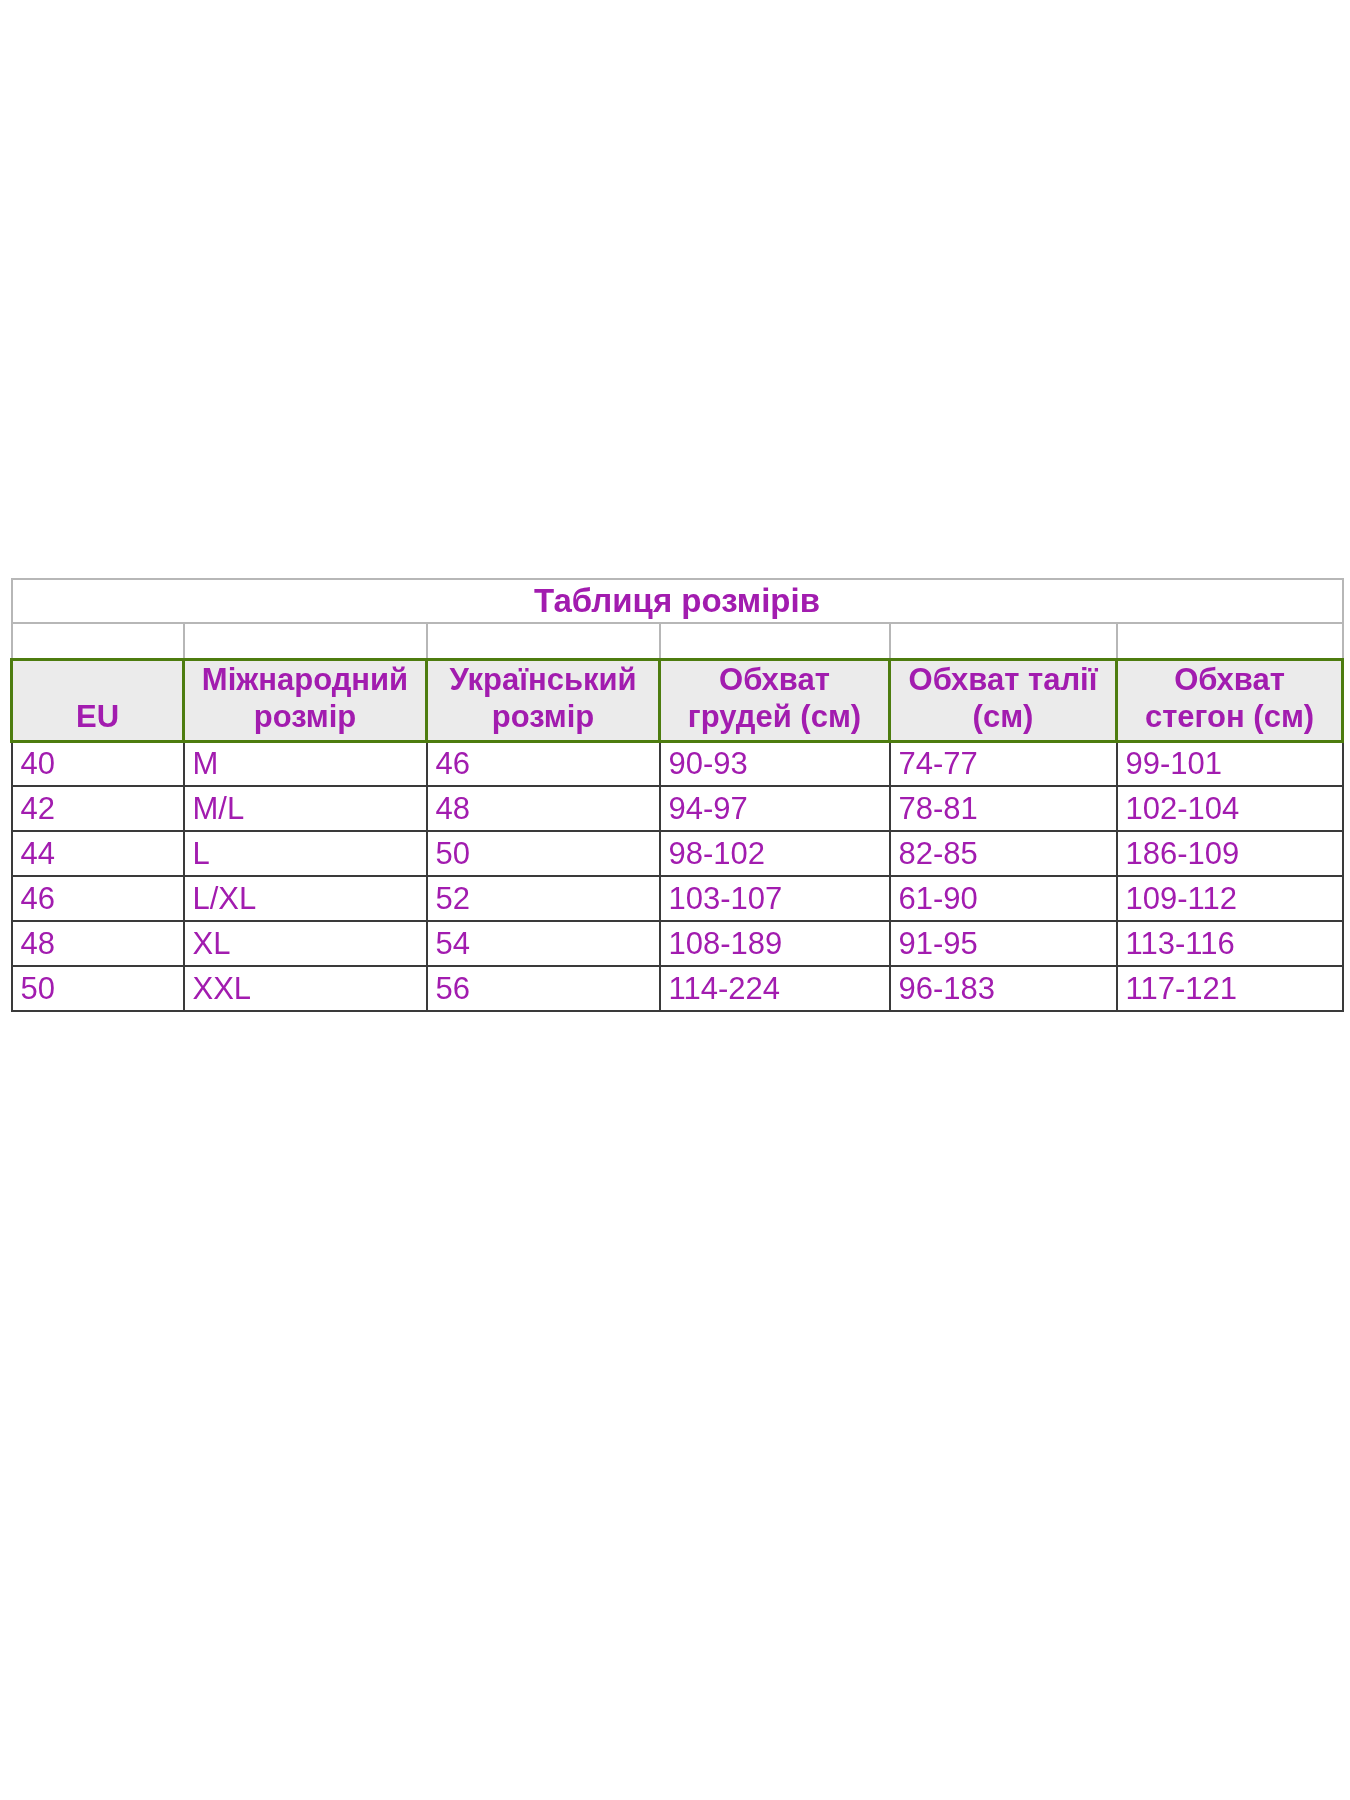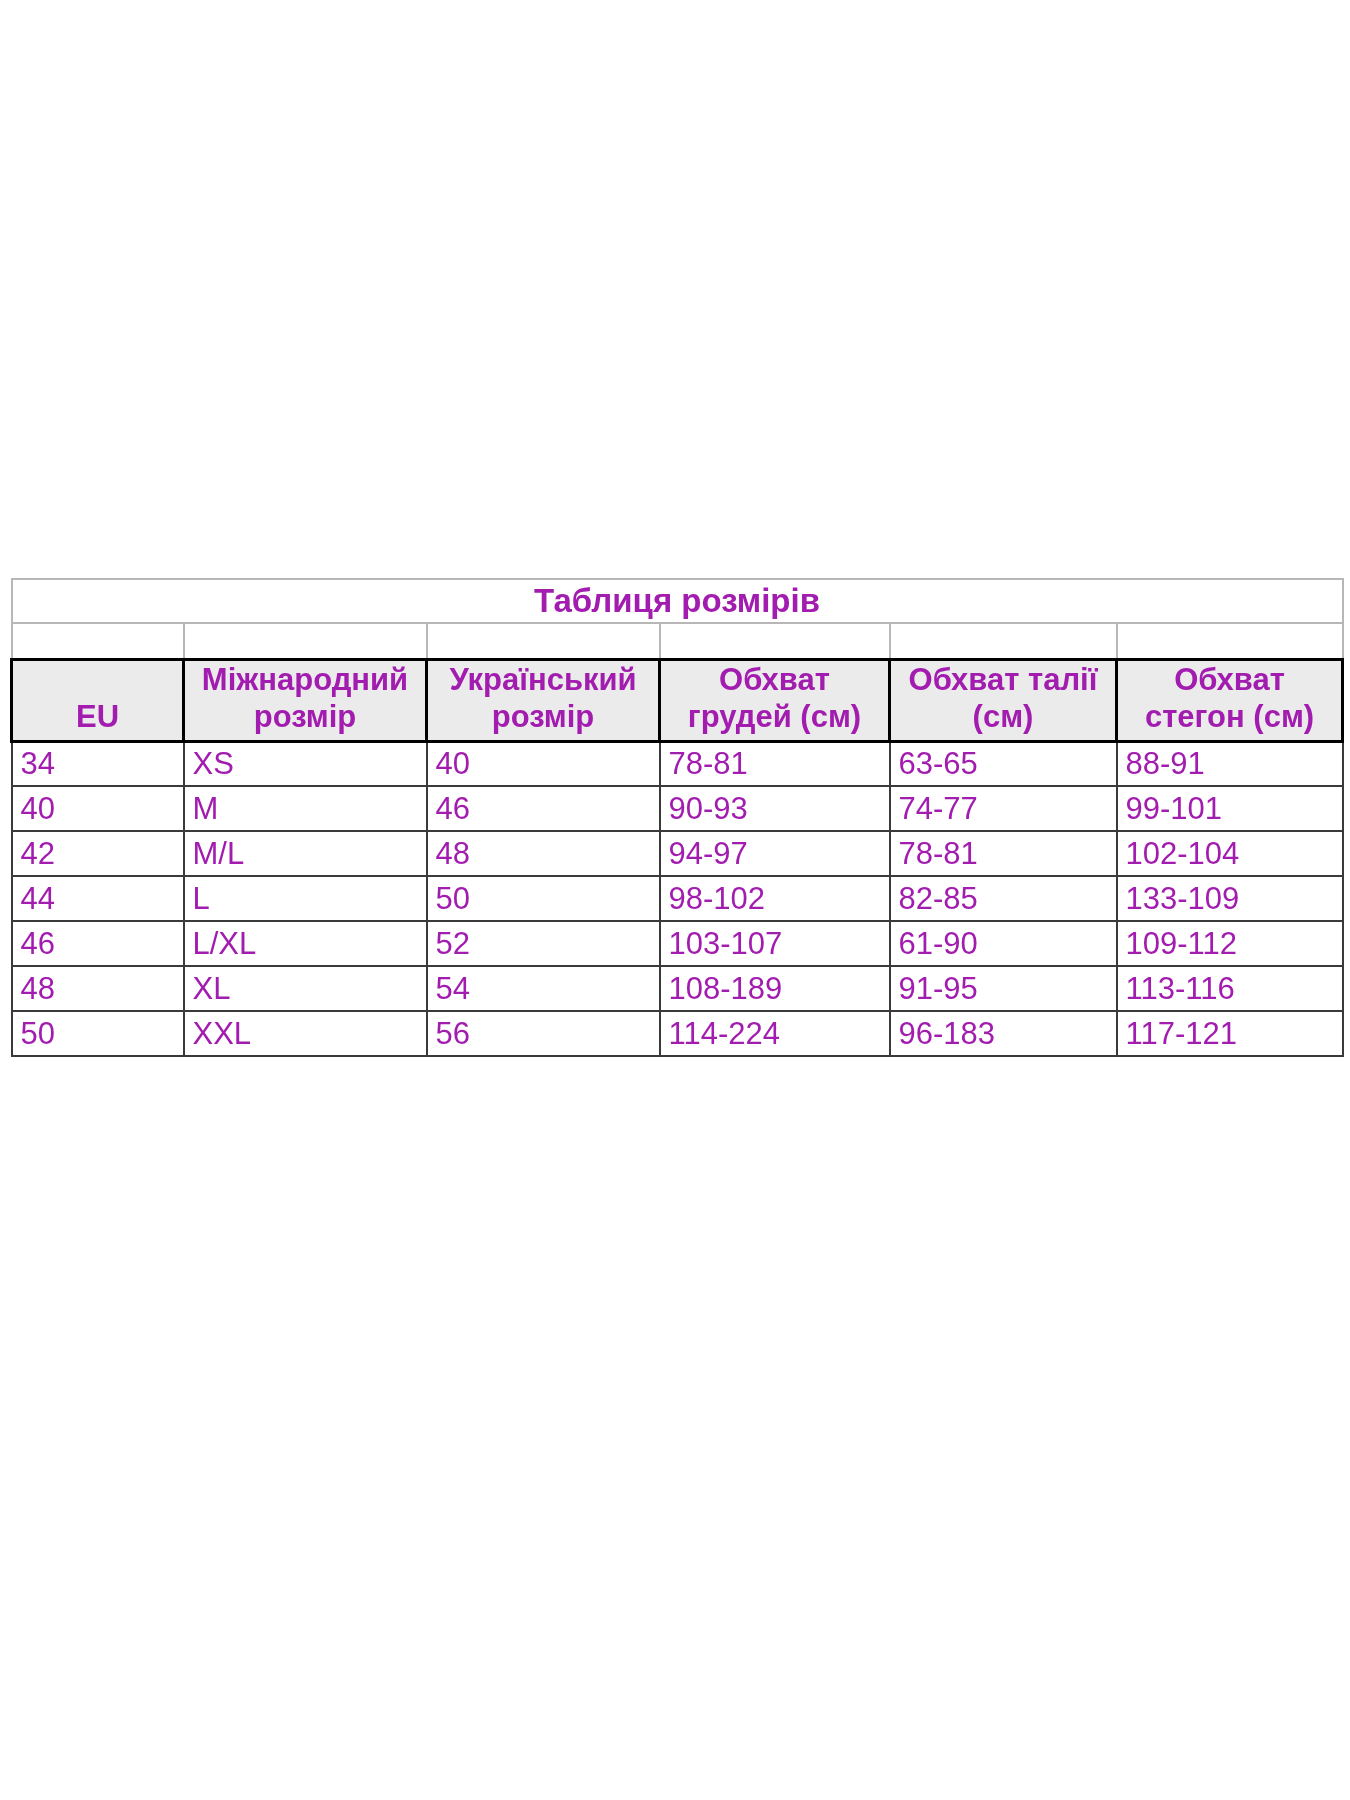--- a/index.html
+++ b/index.html
@@ -38,21 +38,21 @@
   
   tr.spacer-row { height: 36px; }
   td.spacer-cell {
     border: 2px solid #b7b7b7;
     background: #ffffff;
     padding: 0;
   }
   
   tr.header-row { height: 79px; }
   td.header-cell {
-    border: 3px solid #000000;
+    border: 3px solid #4d7c0f;
     background: #ebebeb;
     text-align: center;
     vertical-align: bottom;
     font-size: 31px;
     font-weight: bold;
     line-height: 37px;
     padding: 0 6px 5px 6px;
     white-space: pre-line;
   }
   
@@ -102,28 +102,20 @@
 розмір</td>
         <td class="header-cell">Обхват
 грудей (см)</td>
         <td class="header-cell">Обхват талії
 (см)</td>
         <td class="header-cell">Обхват
 стегон (см)</td>
       </tr>
 
       <tr class="data-row">
-        <td class="data-cell">34</td>
-        <td class="data-cell">XS</td>
-        <td class="data-cell">40</td>
-        <td class="data-cell">78-81</td>
-        <td class="data-cell">63-65</td>
-        <td class="data-cell">88-91</td>
-      </tr>
-      <tr class="data-row">
         <td class="data-cell">40</td>
         <td class="data-cell">M</td>
         <td class="data-cell">46</td>
         <td class="data-cell">90-93</td>
         <td class="data-cell">74-77</td>
         <td class="data-cell">99-101</td>
       </tr>
       <tr class="data-row">
         <td class="data-cell">42</td>
         <td class="data-cell">M/L</td>
@@ -131,21 +123,21 @@
         <td class="data-cell">94-97</td>
         <td class="data-cell">78-81</td>
         <td class="data-cell">102-104</td>
       </tr>
       <tr class="data-row">
         <td class="data-cell">44</td>
         <td class="data-cell">L</td>
         <td class="data-cell">50</td>
         <td class="data-cell">98-102</td>
         <td class="data-cell">82-85</td>
-        <td class="data-cell">133-109</td>
+        <td class="data-cell">186-109</td>
       </tr>
       <tr class="data-row">
         <td class="data-cell">46</td>
         <td class="data-cell">L/XL</td>
         <td class="data-cell">52</td>
         <td class="data-cell">103-107</td>
         <td class="data-cell">61-90</td>
         <td class="data-cell">109-112</td>
       </tr>
       <tr class="data-row">

